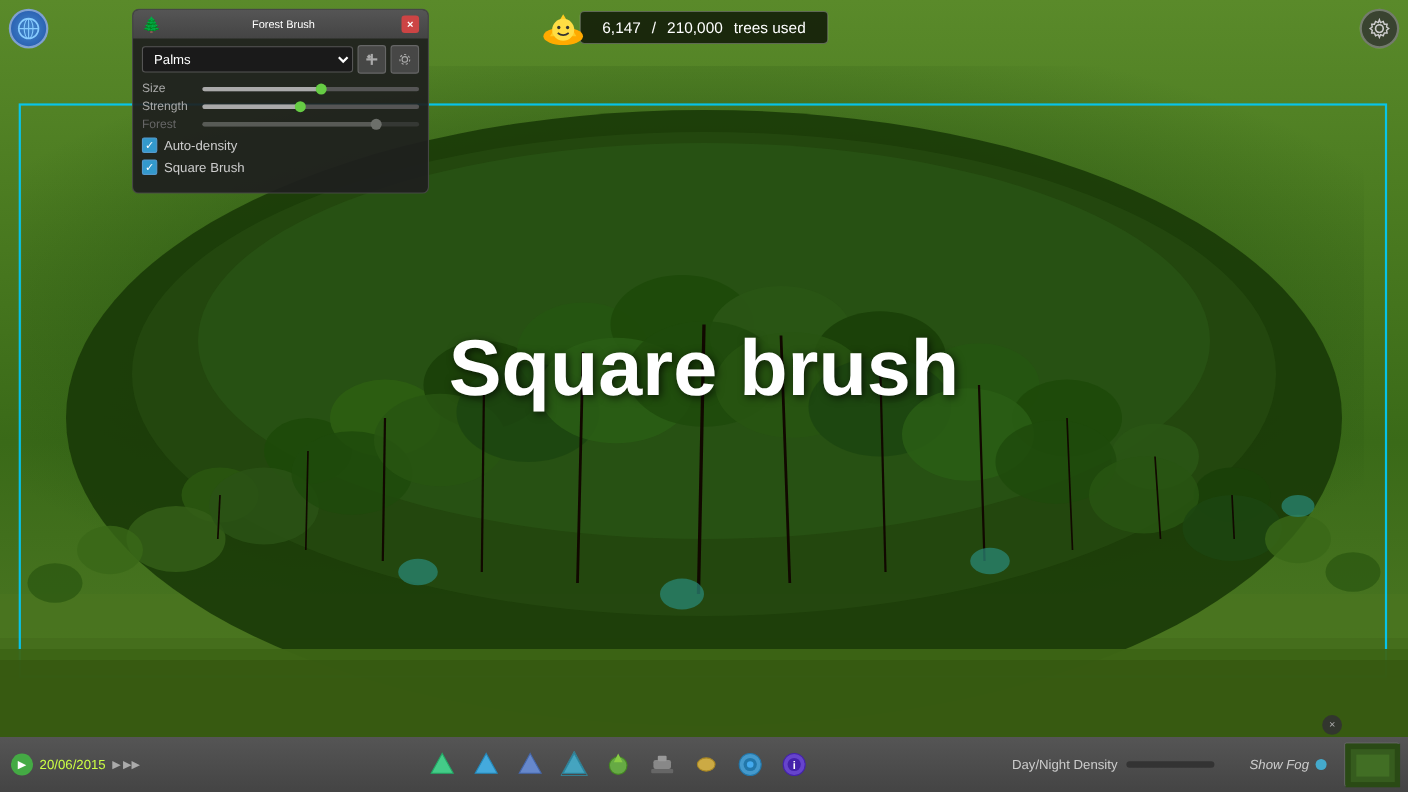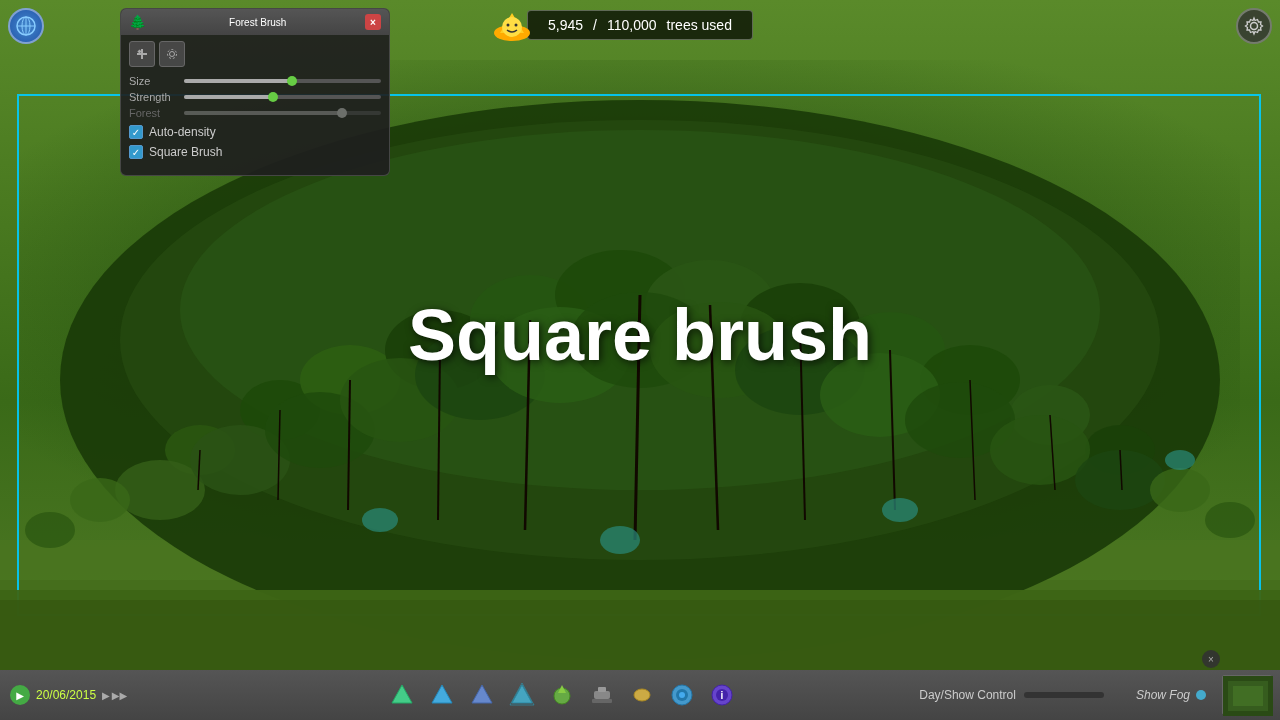--- a/index.html
+++ b/index.html
@@ -464,43 +464,49 @@
         <polygon points="22,8 10,28 34,28" fill="#ffcc22"></polygon>
 
         <circle cx="22" cy="22" r="10" fill="#ffdd44"></circle>
         <circle cx="18" cy="20" r="1.5" fill="#333"></circle>
         <circle cx="26" cy="20" r="1.5" fill="#333"></circle>
         <path d="M 17 25 Q 22 29 27 25" fill="none" stroke="#333" stroke-width="1.5"></path>
       </svg>
     </div>
   </div>
   <div class="trees-counter">
-    <span>5,945</span>
+    <span>6,147</span>
     <span> / </span>
-    <span>110,000</span>
+    <span>210,000</span>
     <span>trees used</span>
   </div>
 </div>
 
 <div class="top-right-icon">
   <svg width="20" height="20" viewBox="0 0 20 20">
     <circle cx="10" cy="10" r="3.5" fill="none" stroke="#ccc" stroke-width="1.5"></circle>
     <path d="M10 2 L11 4.5 L13.5 3.5 L14.5 6 L17 6 L16.5 8.5 L18.5 10 L16.5 11.5 L17 14 L14.5 14 L13.5 16.5 L11 15.5 L10 18 L9 15.5 L6.5 16.5 L5.5 14 L3 14 L3.5 11.5 L1.5 10 L3.5 8.5 L3 6 L5.5 6 L6.5 3.5 L9 4.5 Z" fill="none" stroke="#ccc" stroke-width="1.3"></path>
   </svg>
 </div>
 
 <div class="forest-panel">
   <div class="panel-titlebar">
     <span class="panel-title-icon">🌲</span>
     <span class="panel-title-text">Forest Brush</span>
     <div class="panel-close">×</div>
   </div>
   <div class="panel-body">
 
     <div class="dropdown-row">
+      <select class="dropdown-select">
+        <option>Palms</option>
+        <option>Temperate</option>
+        <option>Boreal</option>
+        <option>Tropical</option>
+      </select>
       <div class="icon-btn">
         <svg width="14" height="14" viewBox="0 0 14 14">
           <rect x="2" y="6" width="10" height="2" fill="#aaa"></rect>
           <rect x="6" y="2" width="2" height="10" fill="#aaa"></rect>
           <rect x="3" y="3" width="3" height="3" fill="#aaa" transform="rotate(45 4.5 4.5)"></rect>
         </svg>
       </div>
       <div class="icon-btn">
         <svg width="14" height="14" viewBox="0 0 14 14">
           <circle cx="7" cy="7" r="2.5" fill="none" stroke="#aaa" stroke-width="1"></circle>
@@ -609,21 +615,21 @@
     <div class="tool-icon">
       <svg width="28" height="28" viewBox="0 0 28 28">
         <circle cx="14" cy="14" r="10" fill="#6644cc" stroke="#4422aa" stroke-width="1"></circle>
         <circle cx="14" cy="14" r="6" fill="#4422aa"></circle>
         <text x="14" y="18" text-anchor="middle" fill="white" font-size="10" font-weight="bold">i</text>
       </svg>
     </div>
   </div>
 
   <div class="daynight-section">
-    <span class="daynight-label">Day/Show Control</span>
+    <span class="daynight-label">Day/Night Density</span>
     <div class="daynight-bar"></div>
   </div>
 
   <div class="fog-section">
     <span class="fog-label">Show Fog</span>
     <div class="fog-dot"></div>
   </div>
 
   <div class="right-tools">
     <div class="bottom-close" style="position:absolute; right:60px; bottom:52px; z-index:300; width:18px; height:18px; background:rgba(50,50,50,0.9); border-radius:50%; display:flex; align-items:center; justify-content:center; color:#aaa; font-size:10px;">×</div>

